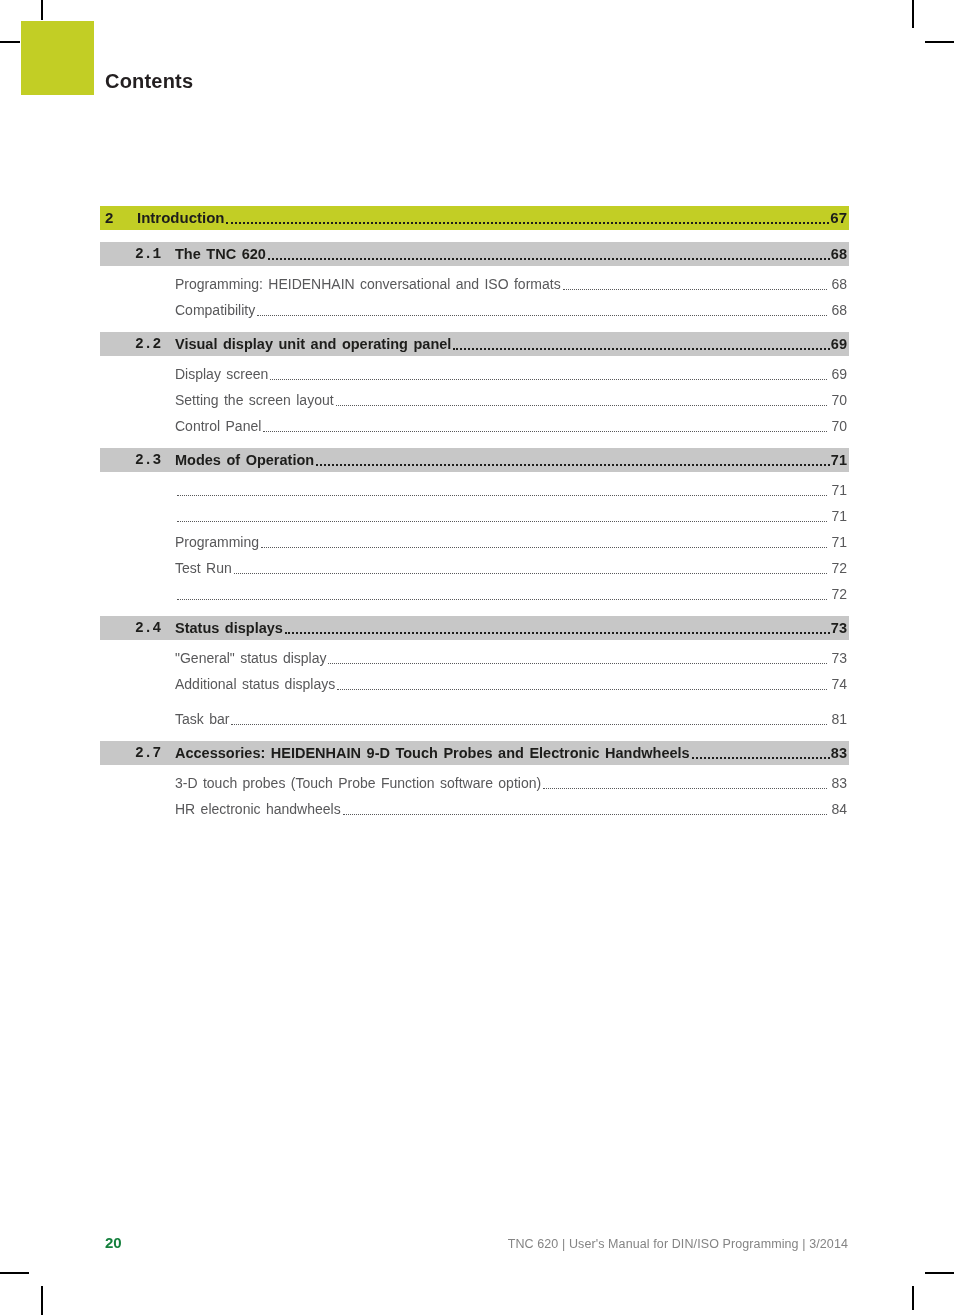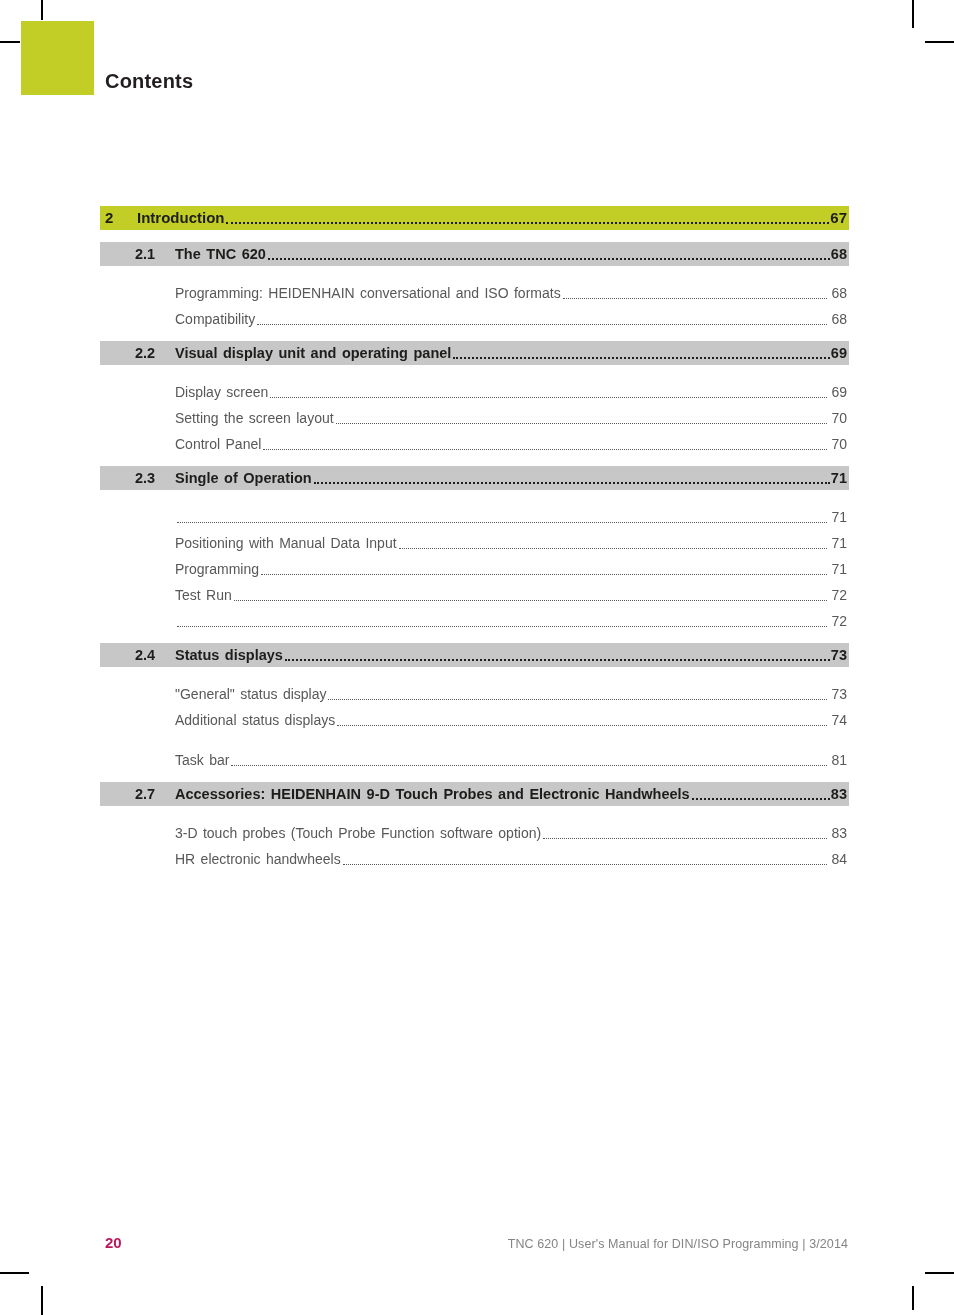--- a/index.html
+++ b/index.html
@@ -56,49 +56,49 @@
     margin-bottom: 12px;
   }
   .section-bar {
     background: var(--section-bar, #c7c7c7);
     font-size: 14.5px;
   }
   .chapter-bar .num {
     flex: 0 0 37px; padding-left: 5px; box-sizing: border-box;
   }
   .section-bar .num {
-    flex: 0 0 75px; padding-left: 35px; box-sizing: border-box;
+    flex: 0 0 75px; padding-left: 35px; box-sizing: border-box; font-family: Liberation Mono, monospace;
   }
   .leader {
     flex: 1 1 auto;
     align-self: flex-end;
     border-bottom: 2px dotted currentColor;
     margin: 0 1px 6px 2px;
     min-width: 10px;
   }
   .bar .pg { flex: 0 0 auto; }
 
   .section { margin-bottom: 16px; }
   .section.has-entries { margin-bottom: 9px; }
-  .entries { margin-top: 14px; }
+  .entries { margin-top: 5px; }
   .entry {
     display: flex; align-items: stretch;
     height: 26px; line-height: 26px;
     font-size: 14px; color: #58585a;
     padding-left: 75px; padding-right: 2px; box-sizing: border-box;
   }
   .entry .leader { margin: 0 2px 7px 2px; border-bottom-width: 1.5px; }
   .entry .pg { flex: 0 0 auto; padding-left: 2px; }
 
   
   .footer {
     position: absolute; left: 105px; right: 106px; top: 1234px;
     display: flex; justify-content: space-between; align-items: baseline;
   }
-  .footer .folio { font-size: 15px; font-weight: bold; color: #be185d; }
+  .footer .folio { font-size: 15px; font-weight: bold; color: #15803d; }
   .footer .imprint { font-size: 12.5px; color: #848484; letter-spacing: 0.1px; text-align: right; }
 </style>
 </head>
 <body style="--accent: #c2ce25; --section-bar: #c7c7c7;">
 
 <div class="page">
 
   <div class="crop v tl-v"></div>
   <div class="crop h tl-h"></div>
   <div class="crop v tr-v"></div>
@@ -160,31 +160,30 @@
           <div class="entry">
             <span class="title">Control Panel</span>
             <span class="leader"></span>
             <span class="pg">70</span>
           </div>
         </div>
       </div>
       <div class="section has-entries">
         <div class="bar section-bar">
           <span class="num">2.3</span>
-          <span class="title">Single of Operation</span>
+          <span class="title">Modes of Operation</span>
           <span class="leader"></span>
           <span class="pg">71</span>
         </div>
         <div class="entries">
           <div class="entry">
             <span class="leader"></span>
             <span class="pg">71</span>
           </div>
           <div class="entry">
-            <span class="title">Positioning with Manual Data Input</span>
             <span class="leader"></span>
             <span class="pg">71</span>
           </div>
           <div class="entry">
             <span class="title">Programming</span>
             <span class="leader"></span>
             <span class="pg">71</span>
           </div>
           <div class="entry">
             <span class="title">Test Run</span>

